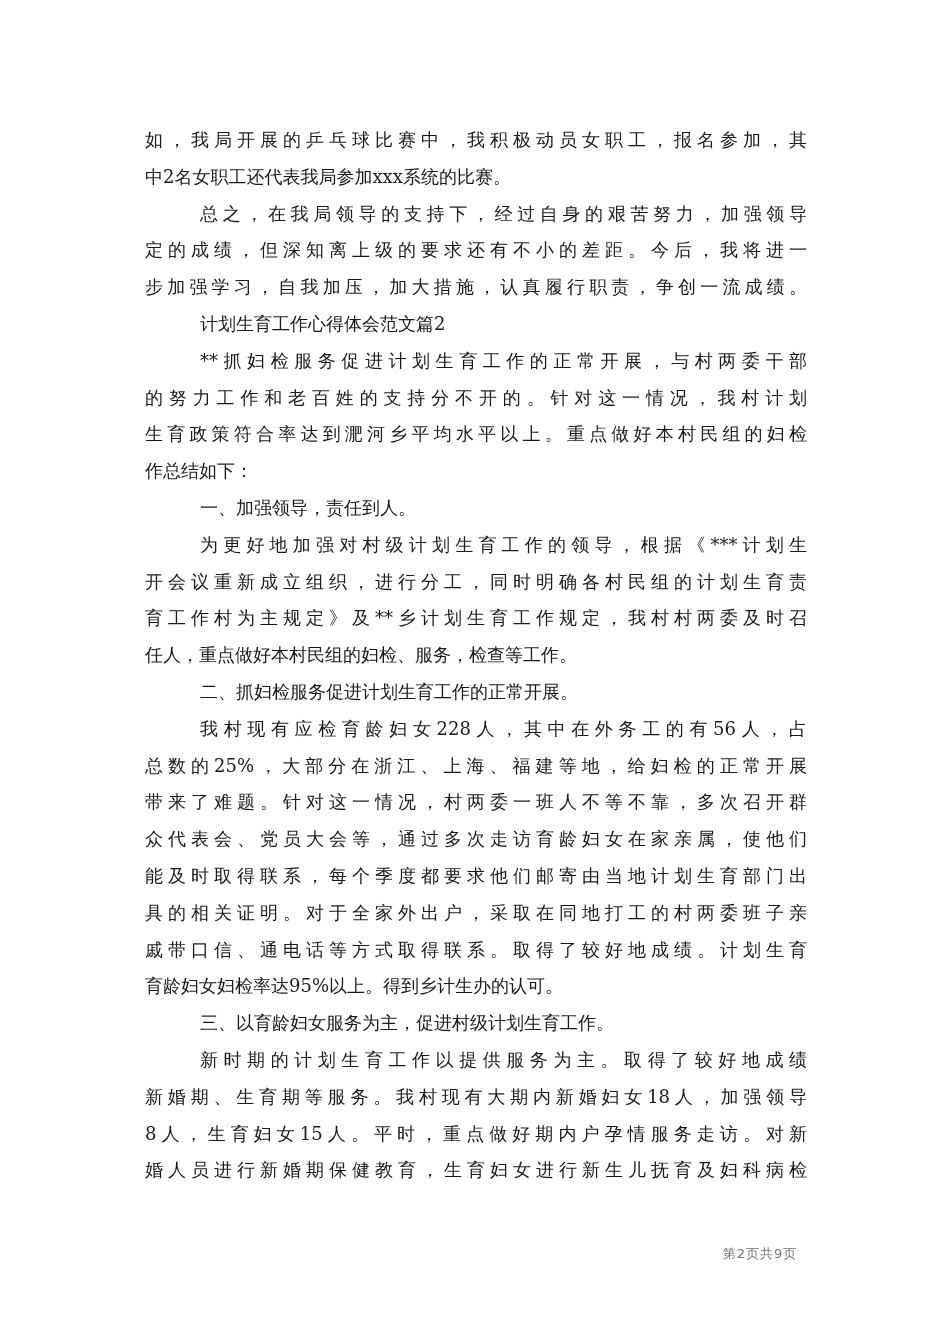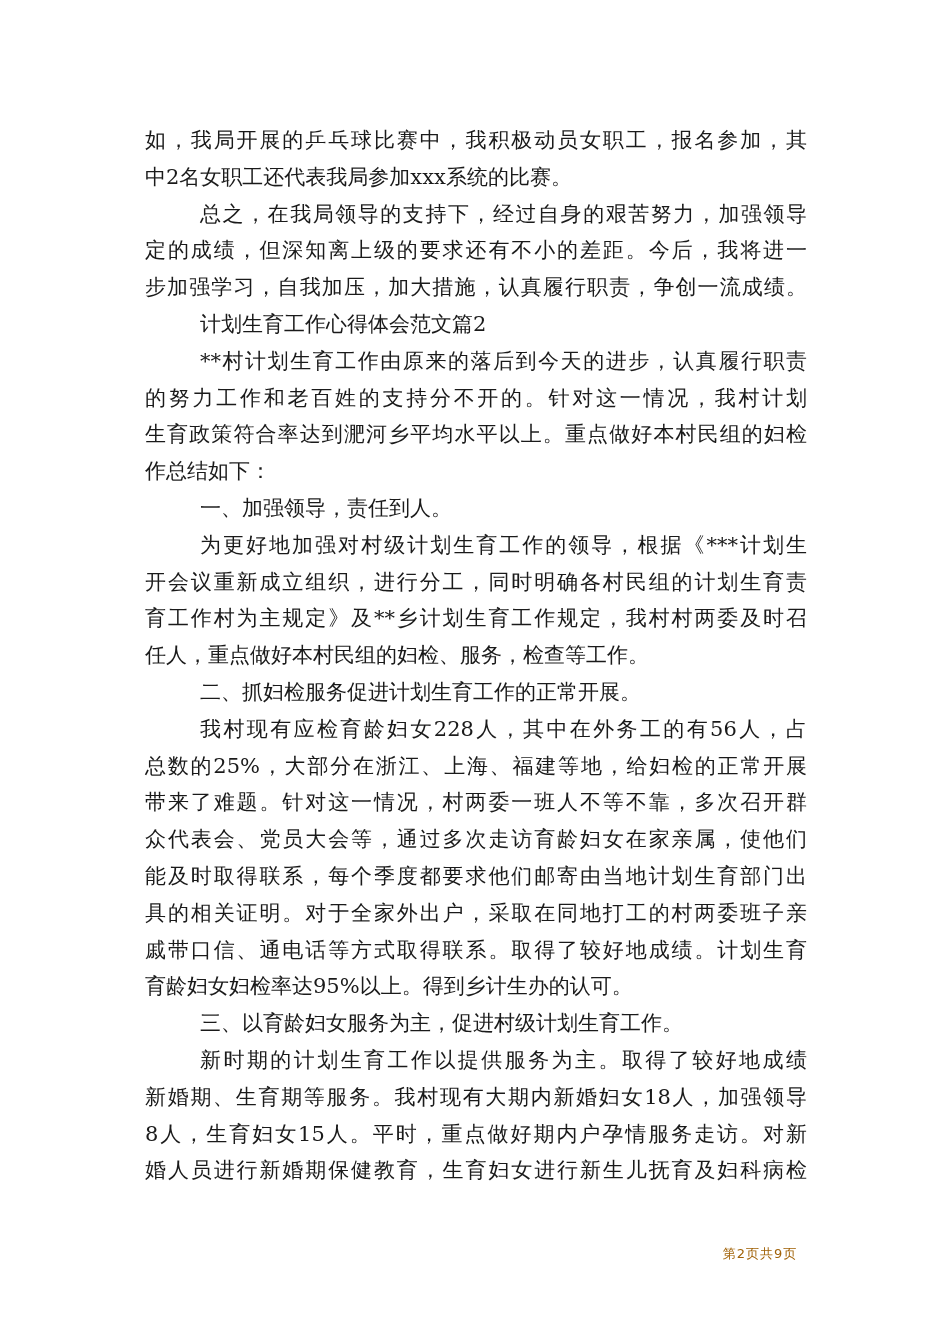--- a/index.html
+++ b/index.html
@@ -25,56 +25,56 @@
   .body-text {
     position: absolute;
     left: 145px;
     top: 122px;
     width: 662px;
   }
   .line {
     display: block;
     height: 36.8px;
     line-height: 36.8px;
-    font-size: 21px;
+    font-size: 18px;
     white-space: nowrap;
     text-align: justify;
     text-align-last: justify;
     letter-spacing: 0px;
   }
   .line.indent {
     padding-left: 55px;
   }
   .line.last {
     text-align-last: left;
   }
   .footer {
     position: absolute;
     left: 700px;
     top: 1245px;
     width: 120px;
     text-align: center;
     font-family: "DejaVu Sans", "Liberation Sans", sans-serif;
     font-size: 13px;
-    color: #a16207;
+    color: #737373;
     letter-spacing: 1px;
   }
 </style>
 </head>
 <body>
 
 <div class="page">
   <div class="body-text">
     <span class="line">如，我局开展的乒乓球比赛中，我积极动员女职工，报名参加，其</span>
     <span class="line last">中2名女职工还代表我局参加xxx系统的比赛。</span>
     <span class="line indent">总之，在我局领导的支持下，经过自身的艰苦努力，加强领导</span>
     <span class="line">定的成绩，但深知离上级的要求还有不小的差距。今后，我将进一</span>
     <span class="line">步加强学习，自我加压，加大措施，认真履行职责，争创一流成绩。</span>
     <span class="line indent last">计划生育工作心得体会范文篇2</span>
-    <span class="line indent">**村计划生育工作由原来的落后到今天的进步，认真履行职责</span>
+    <span class="line indent">**抓妇检服务促进计划生育工作的正常开展，与村两委干部</span>
     <span class="line">的努力工作和老百姓的支持分不开的。针对这一情况，我村计划</span>
     <span class="line">生育政策符合率达到淝河乡平均水平以上。重点做好本村民组的妇检</span>
     <span class="line last">作总结如下：</span>
     <span class="line indent last">一、加强领导，责任到人。</span>
     <span class="line indent">为更好地加强对村级计划生育工作的领导，根据《***计划生</span>
     <span class="line">开会议重新成立组织，进行分工，同时明确各村民组的计划生育责</span>
     <span class="line">育工作村为主规定》及**乡计划生育工作规定，我村村两委及时召</span>
     <span class="line last">任人，重点做好本村民组的妇检、服务，检查等工作。</span>
     <span class="line indent last">二、抓妇检服务促进计划生育工作的正常开展。</span>
     <span class="line indent">我村现有应检育龄妇女228人，其中在外务工的有56人，占</span>

